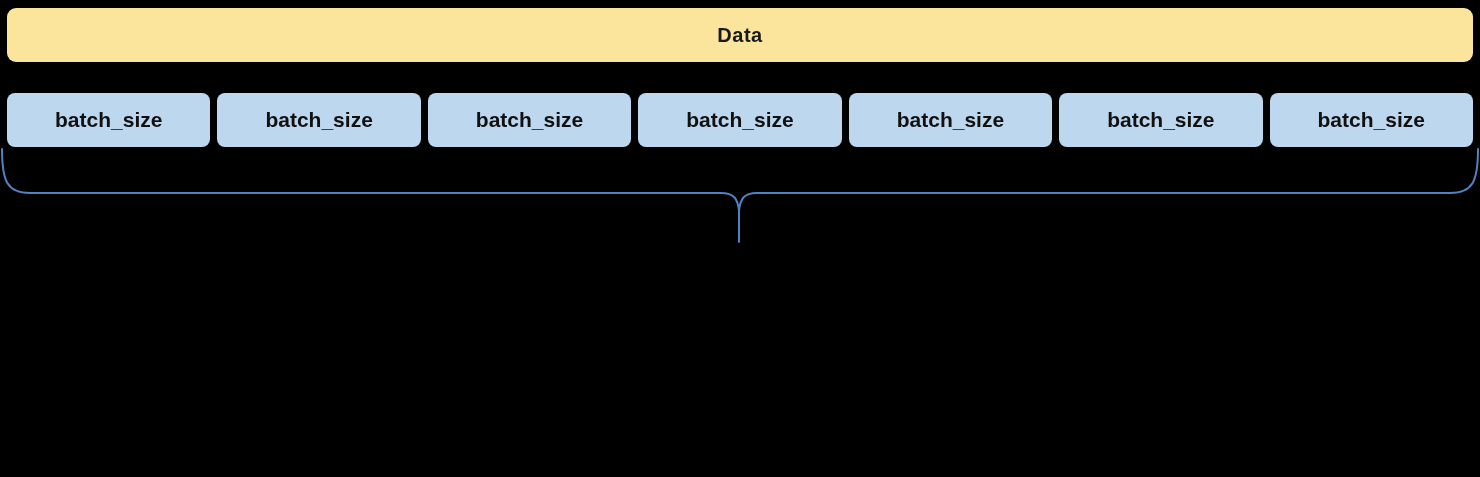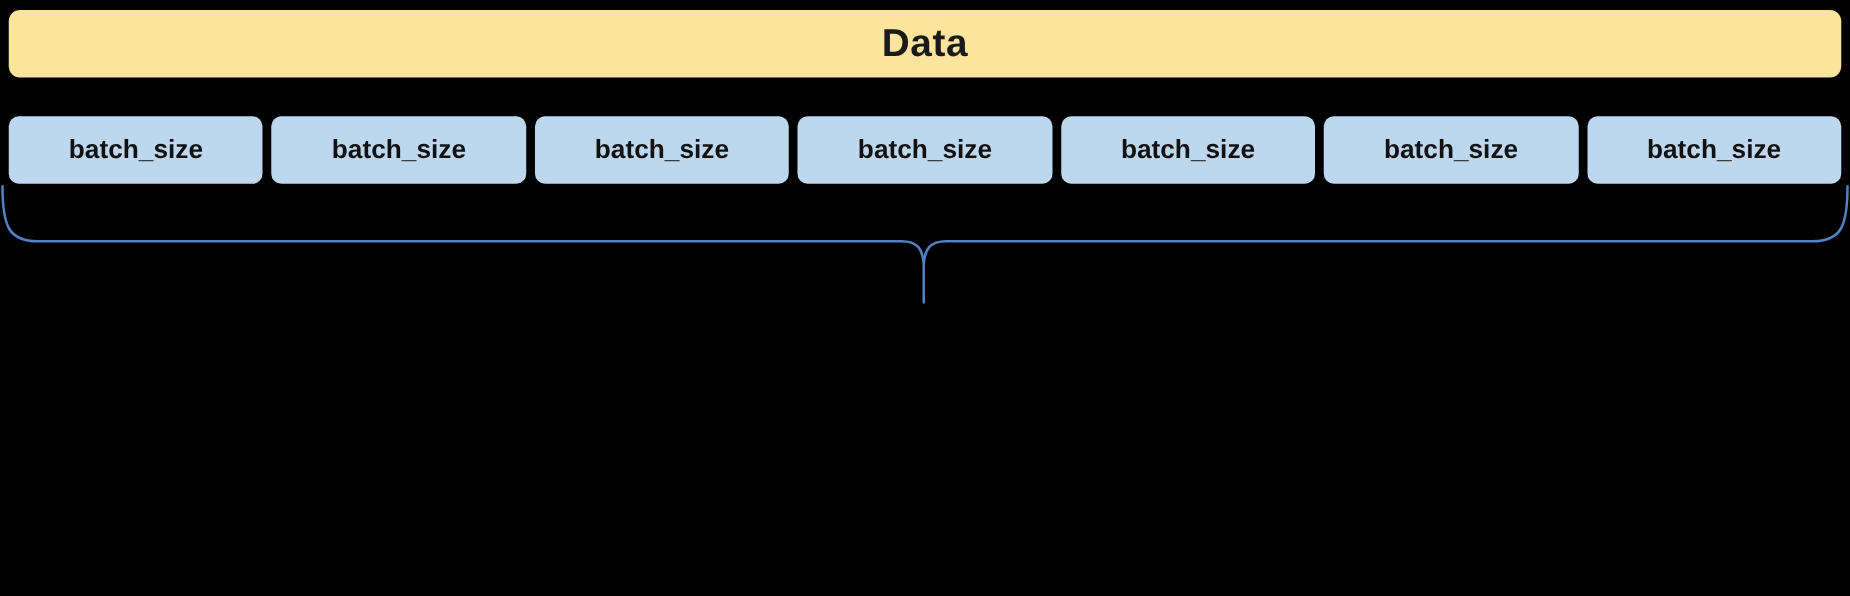--- a/index.html
+++ b/index.html
@@ -24,21 +24,21 @@
     width: 1466px;
     height: 54px;
     background: #FBE49C;
     border-radius: 9px;
     display: flex;
     align-items: center;
     justify-content: center;
   }
   .data-bar .label {
     color: #1a1a1a;
-    font-size: 31px;
+    font-size: 20px;
     font-weight: bold;
     letter-spacing: 0.5px;
   }
   .batch-row {
     position: absolute;
     left: 7px;
     top: 93px;
     width: 1466px;
     height: 54px;
     display: flex;

